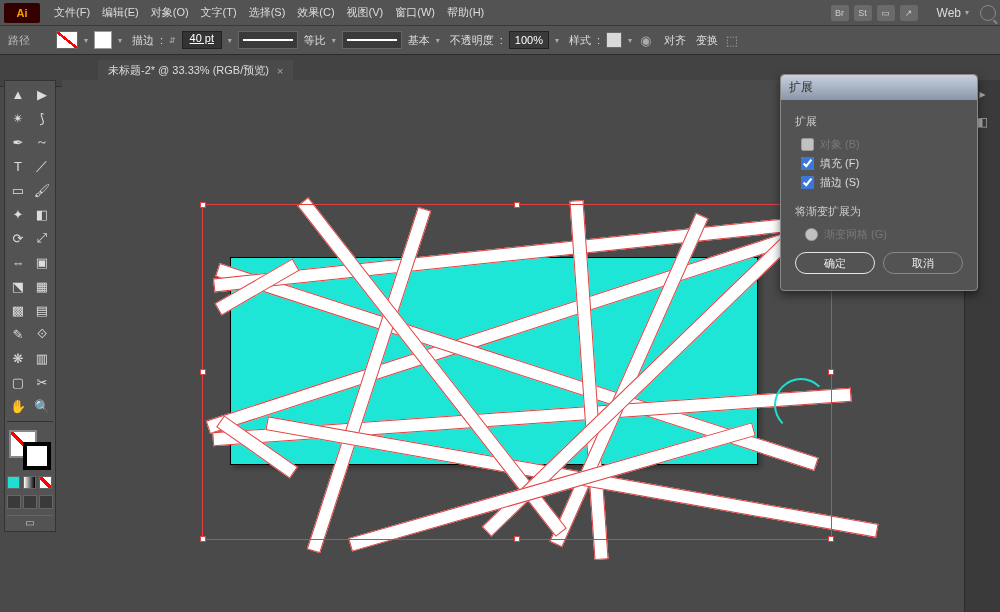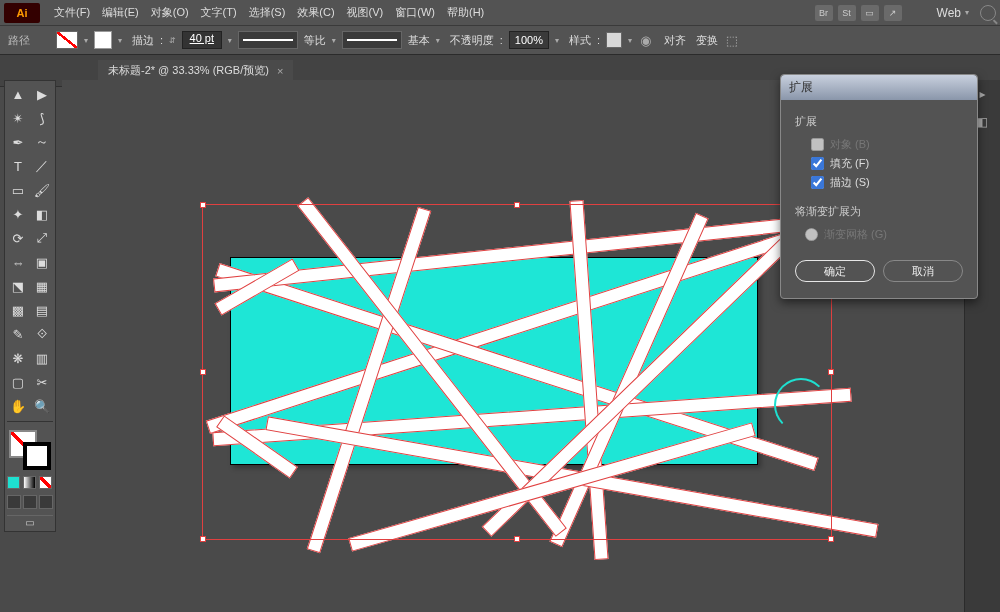--- a/index.html
+++ b/index.html
@@ -4,21 +4,21 @@
 <style>
   * { box-sizing: border-box; margin: 0; padding: 0; font-family: "Microsoft YaHei", Arial, sans-serif; }
   body { width: 1000px; height: 612px; background: #4a4a4a; color: #ccc; font-size: 11px; overflow: hidden; position: relative; }
   
   
   .menubar { height: 25px; background: #535353; display: flex; align-items: center; padding: 0 4px; }
   .app-logo { width: 36px; height: 20px; background: #330000; color: #ff9a00; display: flex; align-items: center; justify-content: center; font-weight: bold; font-size: 11px; border-radius: 2px; margin-right: 8px; }
   .menu-item { padding: 0 6px; color: #ddd; cursor: default; white-space: nowrap; }
   .menubar-right { margin-left: auto; display: flex; align-items: center; gap: 5px; }
   .menubar-icon { width: 18px; height: 16px; background: #6a6a6a; border-radius: 2px; display:flex;align-items:center;justify-content:center;font-size:9px;color:#ccc; }
-  .web-dropdown { color: #ddd; margin-left: 30px; font-size: 12px; display:flex;align-items:center;gap:4px; }
+  .web-dropdown { color: #ddd; margin-left: 14px; font-size: 12px; display:flex;align-items:center;gap:4px; }
 
   
   .controlbar { height: 30px; background: #535353; border-top: 1px solid #3a3a3a; border-bottom: 1px solid #2b2b2b; display: flex; align-items: center; padding: 8px 8px; gap: 6px; color:#ddd;}
   .ctrl-swatch { width: 22px; height: 18px; border: 1px solid #666; position: relative; background:#fff; }
   .ctrl-swatch.noFill::after { content:""; position:absolute; left:0; top:0; right:0; bottom:0; background:linear-gradient(to top right, transparent 45%, red 45%, red 55%, transparent 55%); }
   .ctrl-box { width: 18px; height: 18px; border:1px solid #666; background: #fff; }
   .ctrl-arrow { font-size: 8px; color:#aaa; }
   .ctrl-label { margin-left: 4px; }
   .ctrl-input { width: 40px; height: 18px; background: #333; border: 1px solid #222; color:#fff; font-size:11px; text-align:center;text-decoration:underline; }
   .ctrl-line { width: 60px; height:18px; border:1px solid #666; display:flex; align-items:center; justify-content:center; background:#3a3a3a;}
@@ -65,27 +65,27 @@
   .stroke { position:absolute; background:#fff; border:1px solid #e04040; transform-origin:center center; }
 
   
   .spinner { position:absolute; left:712px; top:298px; width:54px; height:54px; border:2px solid transparent; border-top-color:#1ee0d0; border-left-color:#1ee0d0; border-radius:50%; }
 
   
   .dialog { position:absolute; left:780px; top:74px; width:198px; background:#535353; border:1px solid #888; border-radius:4px; box-shadow:0 4px 10px rgba(0,0,0,.5);}
   .dlg-title { background: linear-gradient(#c8d0de,#8a96aa); color:#333; padding:4px 8px; font-size:12px; border-top-left-radius:4px; border-top-right-radius:4px;}
   .dlg-body { padding: 14px 14px 16px; font-size:11px; color:#c8c8c8;}
   .dlg-section-label { margin-bottom:8px; color:#ccc;}
-  .dlg-check { display:flex; align-items:center; gap:6px; margin: 4px 0 4px 16px; color:#ddd;}
+  .dlg-check { display:flex; align-items:center; gap:6px; margin: 4px 0 4px 6px; color:#ddd;}
   .dlg-check input { accent-color: #3a77d8; }
   .dlg-check.disabled { color:#777;}
   .dlg-sub { margin-top:14px;}
   .dlg-radio-row { display:flex; align-items:center; gap:6px; margin:4px 0 4px 10px; color:#777;}
   .dlg-radio-row .spin { width:46px;height:16px;background:#3a3a3a;border:1px solid #222;}
-  .dlg-buttons { display:flex; gap:8px; margin-top:18px; justify-content:center;}
+  .dlg-buttons { display:flex; gap:8px; margin-top:10px; justify-content:center;}
   .dlg-btn { flex:1; height:22px; border:1px solid #888; background:#535353; color:#eee; border-radius:12px; display:flex;align-items:center;justify-content:center; font-size:11px; cursor:default;}
   .dlg-btn.primary { border:1.5px solid #e6e6e6; }
 
   
   .panelstrip { position:absolute; right:0; top:80px; width:36px; height:532px; background:#3a3a3a; border-left:1px solid #2b2b2b;}
   .panelstrip .pbtn { height:28px; display:flex;align-items:center;justify-content:center;color:#aaa;font-size:12px;}
 
   
   .path-label { position:absolute; left:8px; top:33px; color:#bbb; font-size:11px;}
   .search-box { display:flex;align-items:center;gap:3px;margin-left:6px;}

